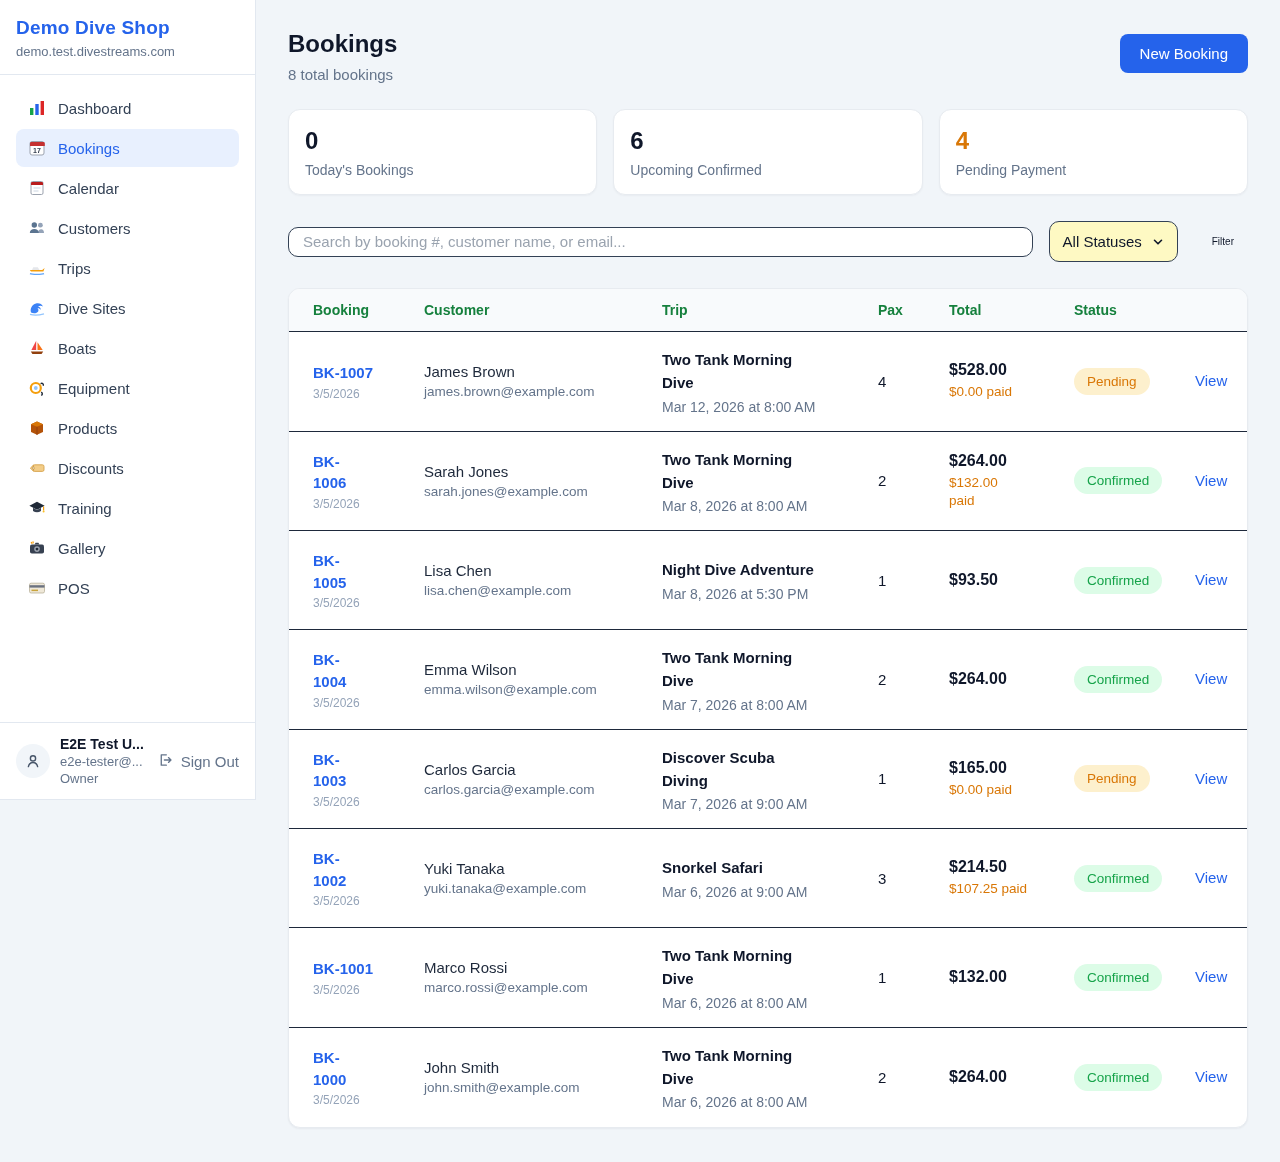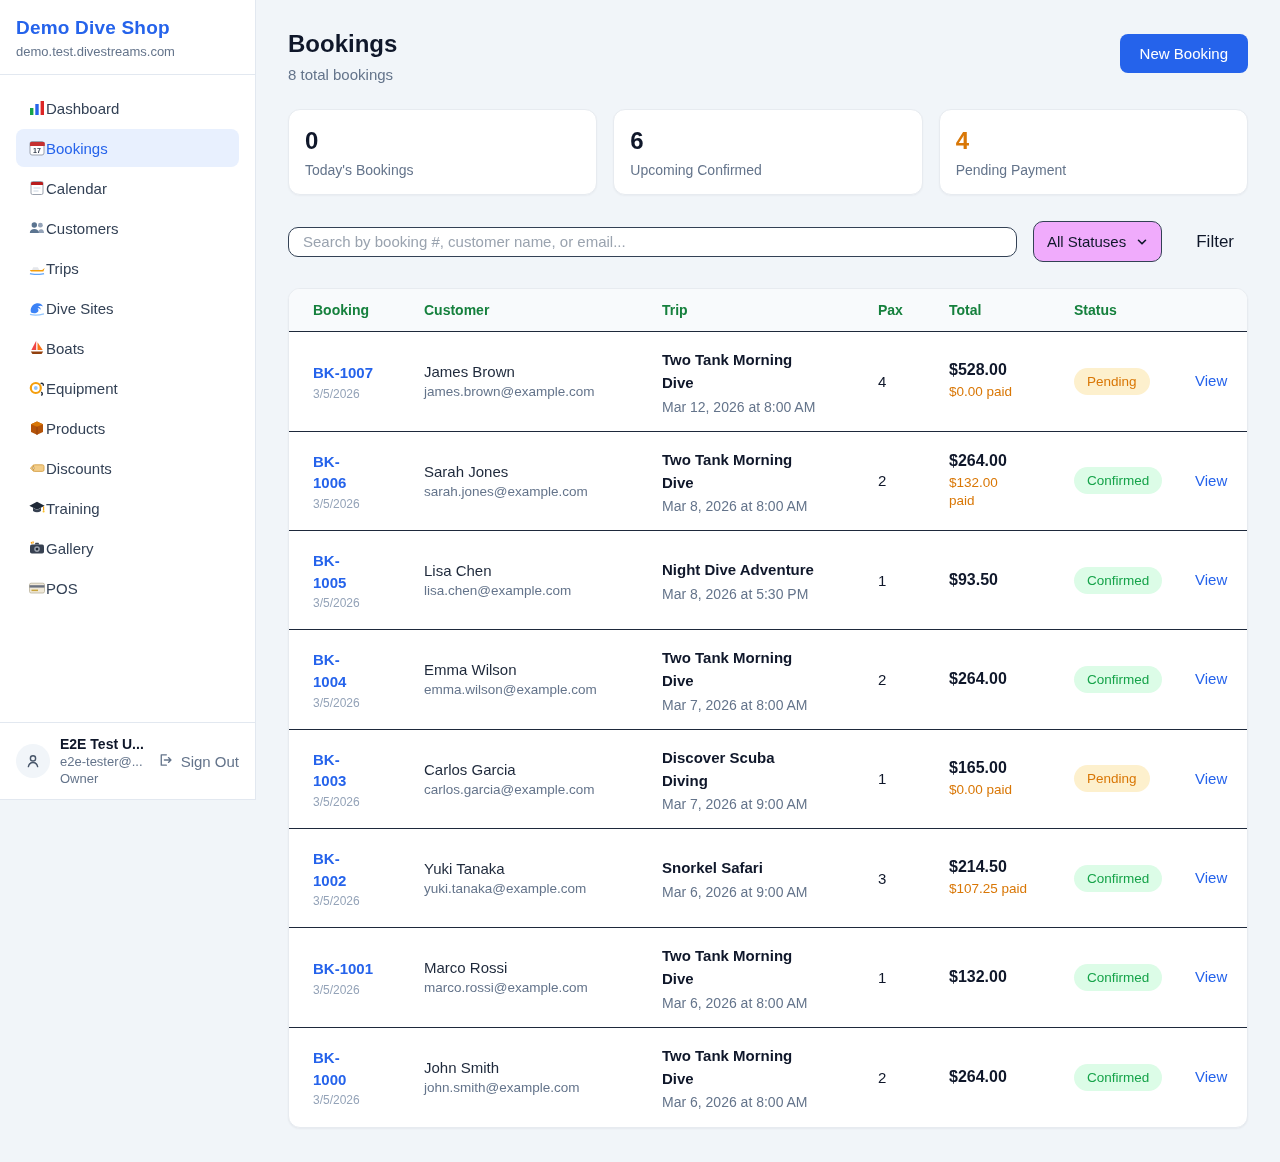--- a/index.html
+++ b/index.html
@@ -17,21 +17,21 @@
     background:#ffffff;
     border-right:1px solid #e2e8f0;
     border-bottom:1px solid #e2e8f0;
     display:flex; flex-direction:column;
   }
   .brand-block { padding:17px 16px 15px; border-bottom:1px solid #e2e8f0; }
   .brand { color:#2563eb; font-size:19px; font-weight:bold; letter-spacing:.2px; }
   .domain { margin-top:5px; font-size:13px; color:#64748b; }
   .nav { padding:14px 16px 0; flex:1; }
   .nav-item {
-    display:flex; align-items:center; gap:0;
+    display:flex; align-items:center; gap:12px;
     padding:10px 12px; border-radius:8px; margin-bottom:2px;
     font-size:15px; color:#334155; cursor:pointer;
   }
   .nav-item.active { background:#e8f0fe; color:#2563eb; font-weight:500; }
   .nav-icon { width:18px; height:18px; flex:0 0 18px; display:inline-flex; }
   .nav-icon svg { width:18px; height:18px; }
   .side-footer {
     border-top:1px solid #e2e8f0; padding:13px 16px;
     display:flex; align-items:center; gap:10px;
   }
@@ -73,26 +73,26 @@
   
   .filter-row { display:flex; align-items:center; gap:16px; margin-top:26px; }
   .search-input {
     flex:1; height:30px; border:1.5px solid #334155; border-radius:10px;
     padding:0 14px; font-size:15px; font-family:inherit; color:#0f172a;
     background:#fff; outline:none;
   }
   .search-input::placeholder { color:#9aa3af; }
   .status-select {
     height:41px; border:1.5px solid #334155; border-radius:10px;
-    background:#f0abfc; display:flex; align-items:center; gap:10px;
+    background:#fef9c3; display:flex; align-items:center; gap:10px;
     padding:0 13px; font-size:15px; font-weight:500; color:#0f172a; cursor:pointer;
   }
   .status-select svg { width:12px; height:12px; }
   .filter-btn {
-    background:none; border:none; font-family:inherit; font-size:17px;
+    background:none; border:none; font-family:inherit; font-size:10px;
     font-weight:500; color:#0f172a; cursor:pointer; padding:8px 14px; margin-left:4px;
   }
   
   .table-card {
     margin-top:26px; background:#fff; border:1px solid #e7ebf0; border-radius:12px;
     box-shadow:0 1px 2px rgba(15,23,42,.05); overflow:hidden;
   }
   .grid-cols {
     display:grid;
     grid-template-columns:111px 238px 216px 71px 125px 121px 1fr;

